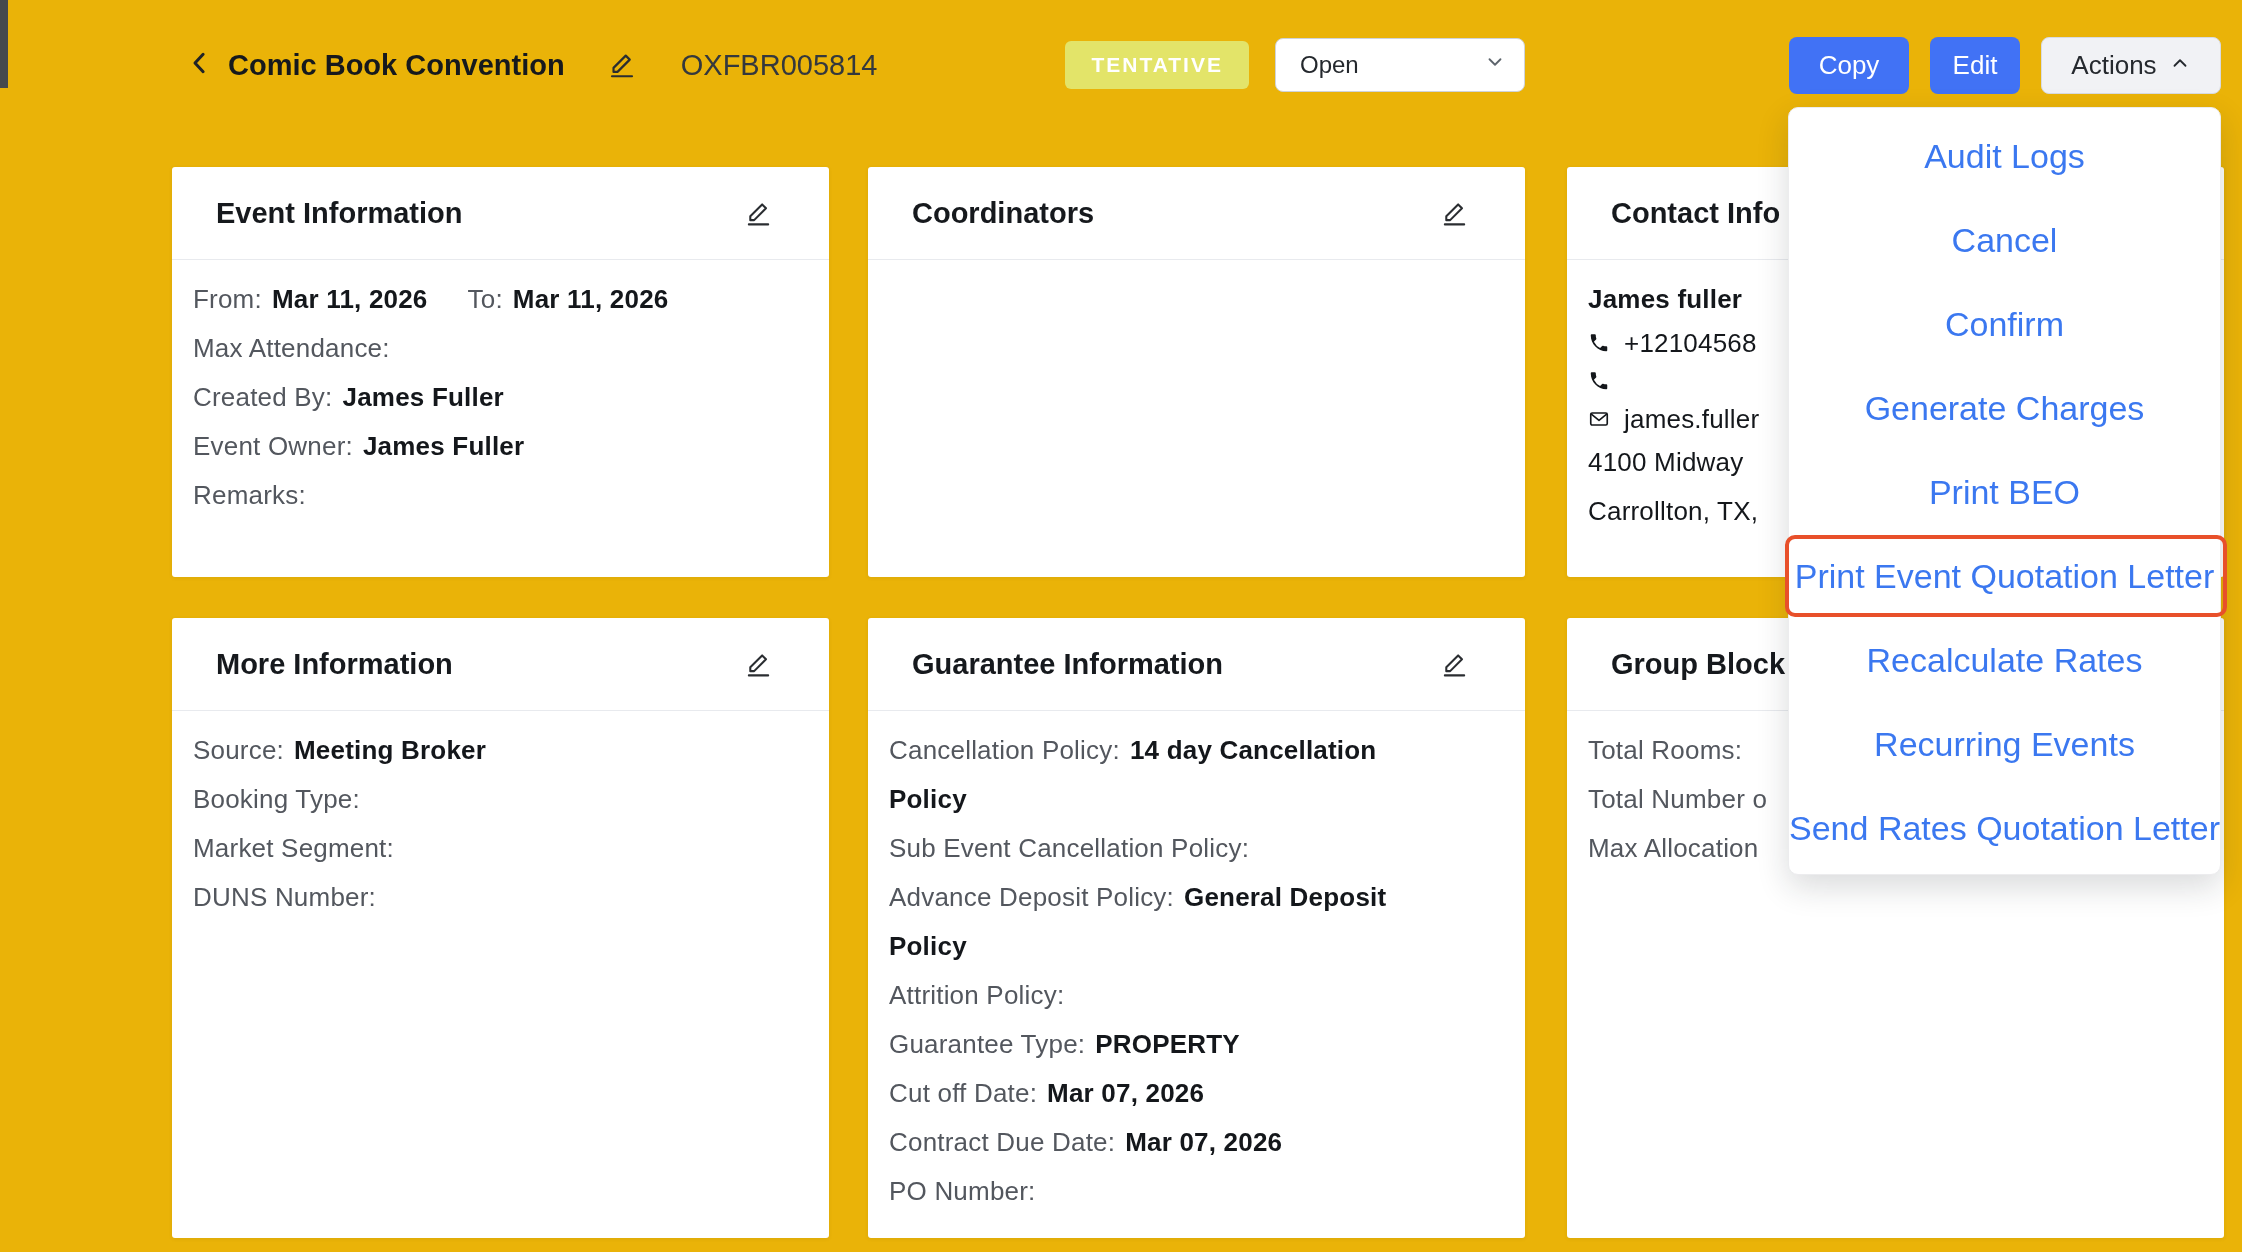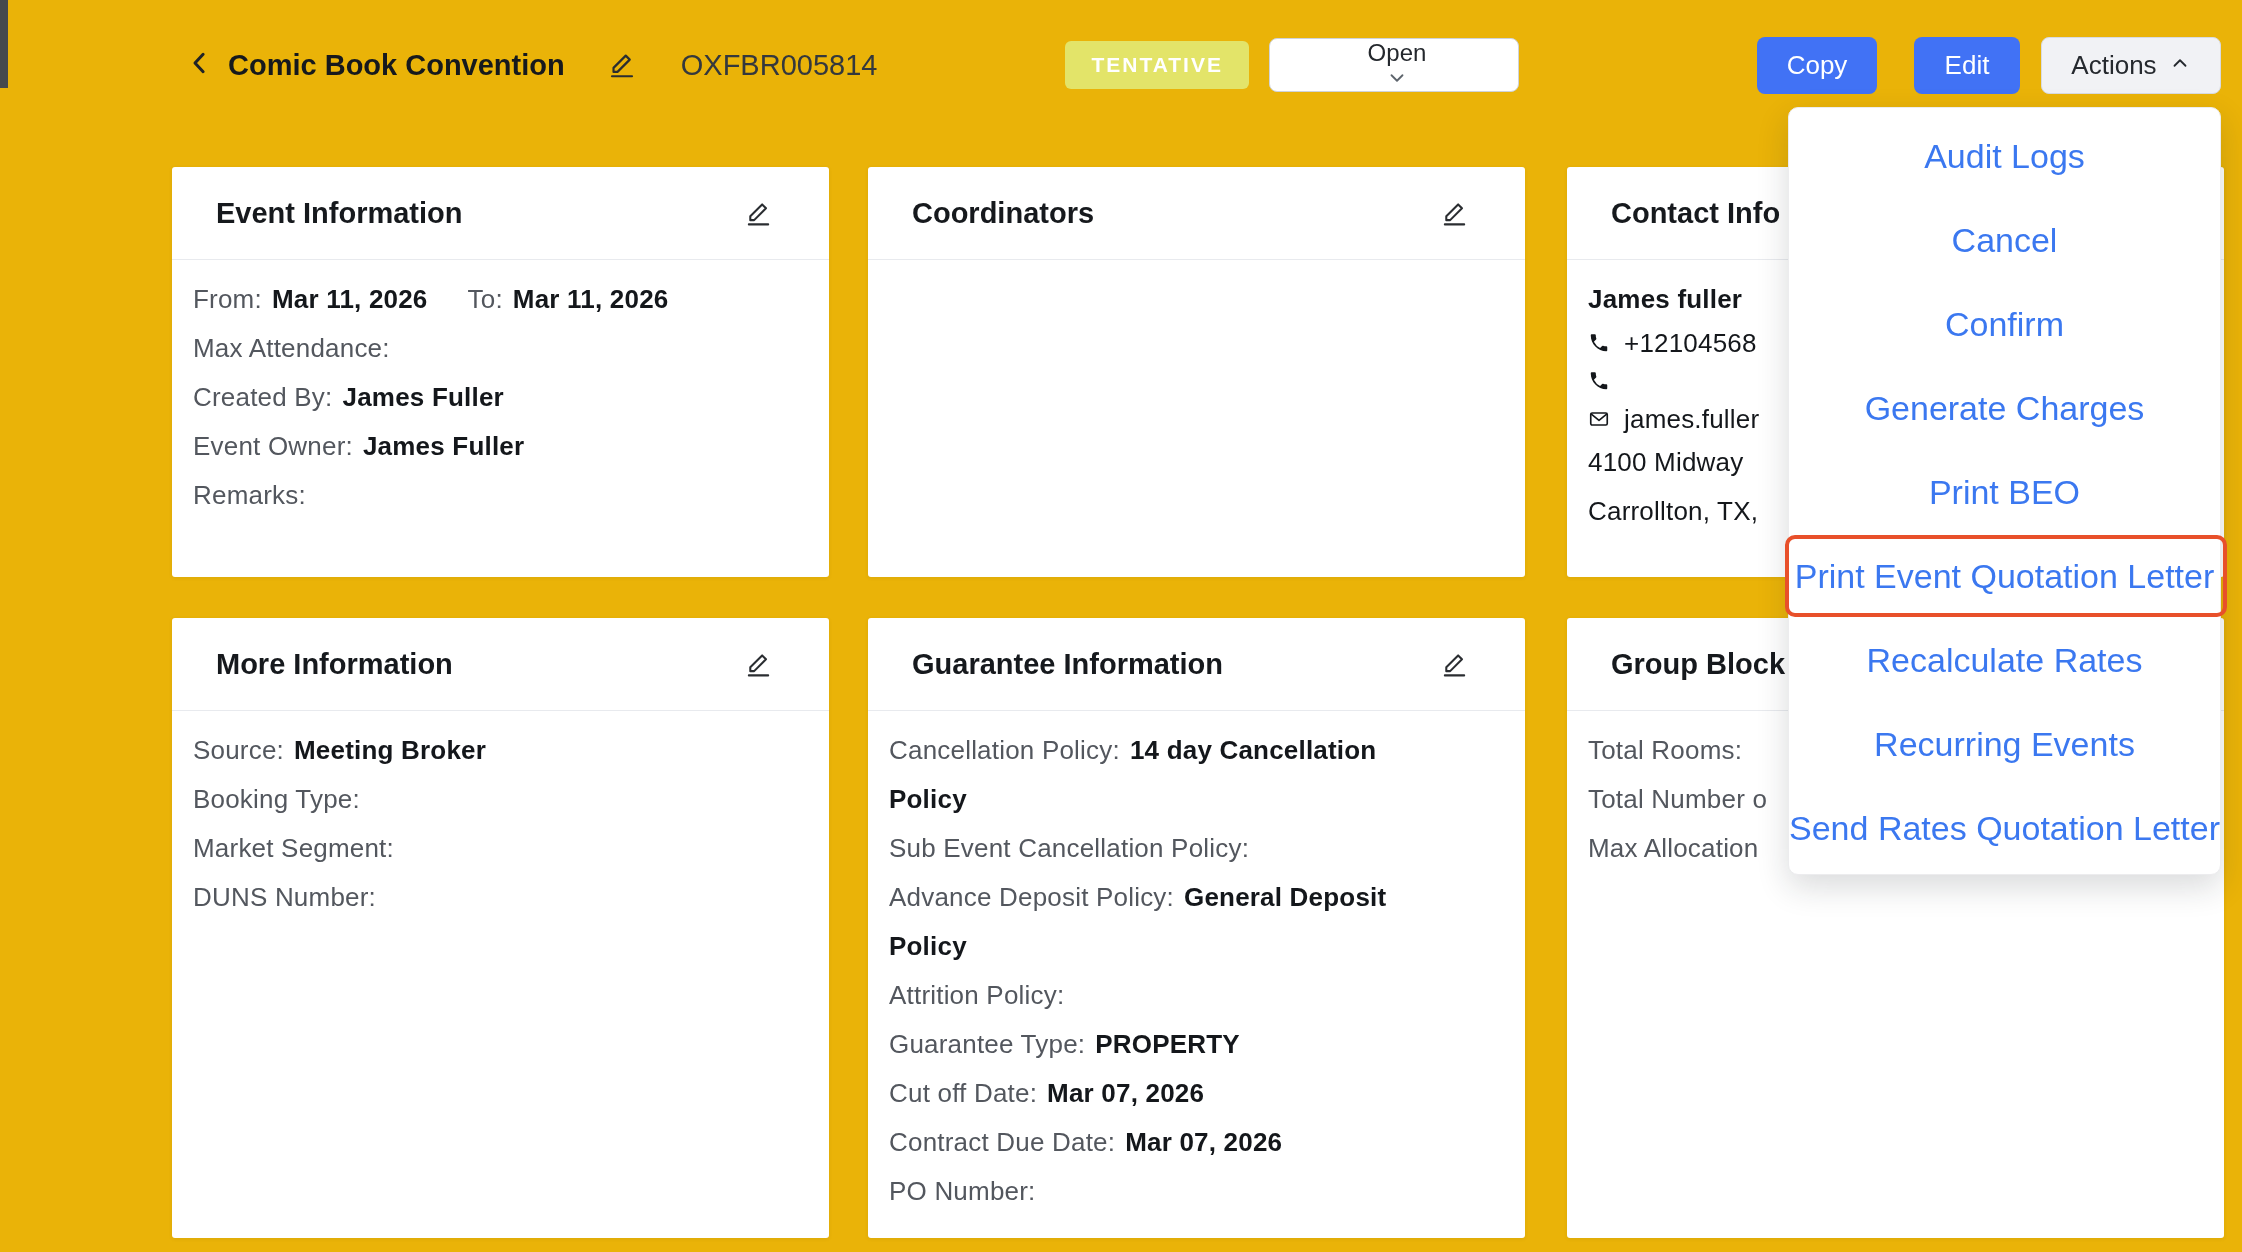--- a/index.html
+++ b/index.html
@@ -13,28 +13,28 @@
   .hdr { position:absolute; left:178px; top:36px; right:21px; height:58px; display:flex; align-items:center; }
   .back-btn { width:44px; height:44px; display:flex; align-items:center; justify-content:center; cursor:pointer; margin-right:6px; }
   .page-title { font-size:29px; font-weight:700; color:#16191d; white-space:nowrap; }
   .title-pencil { margin-left:42px; color:#2a2d31; display:flex; cursor:pointer; }
   .event-id { margin-left:44px; font-size:29px; font-weight:400; color:#34383d; white-space:nowrap; }
   .badge {
     margin-left:188px; background:#e3e469; color:#ffffff; font-size:21px; font-weight:700;
     letter-spacing:2px; padding:12px 26px; border-radius:6px; white-space:nowrap;
   }
   .state-select {
-    margin-left:20px; width:250px; height:54px; background:#fff; border:1px solid #cfd3da;
+    margin-left:26px; width:250px; height:54px; background:#fff; border:1px solid #cfd3da;
     border-radius:8px; display:flex; align-items:center; justify-content:space-between;
-    padding:0 18px 0 24px; font-size:24px; color:#24282d; cursor:pointer; box-sizing:border-box;flex-direction:column;
+    padding:0 18px 0 24px; font-size:24px; color:#24282d; cursor:pointer; box-sizing:border-box;
   }
   .btns { margin-left:auto; display:flex; gap:21px; }
   .btn { height:57px; border-radius:8px; font-size:26px; display:flex; align-items:center; justify-content:center; cursor:pointer; box-sizing:border-box; }
   .btn-blue { background:#4172f5; color:#fff; }
-  .btn-copy { width:120px; } .btn-edit { width:106px;margin-left:16px; }
+  .btn-copy { width:120px; } .btn-edit { width:90px; }
   .btn-actions { width:180px; background:#f1f2f5; border:1px solid #d8dbe1; color:#25292e; gap:12px; }
 
   
   .menu {
     position:absolute; top:107px; right:21px; width:431px; background:#fff;
     border:1px solid #ececee; border-radius:10px; box-shadow:0 12px 32px rgba(25,30,40,.16);
     padding:6px 0 4px; z-index:50;
   }
   .mi { position:relative; height:84px; display:flex; align-items:center; padding:0 36px; font-size:34px; color:#3b78f0; cursor:pointer; white-space:nowrap;justify-content:center; }
   .ring { position:absolute; left:-4px; right:-7px; top:1px; bottom:1px; border:4px solid #e8502a; border-radius:10px; pointer-events:none; }

